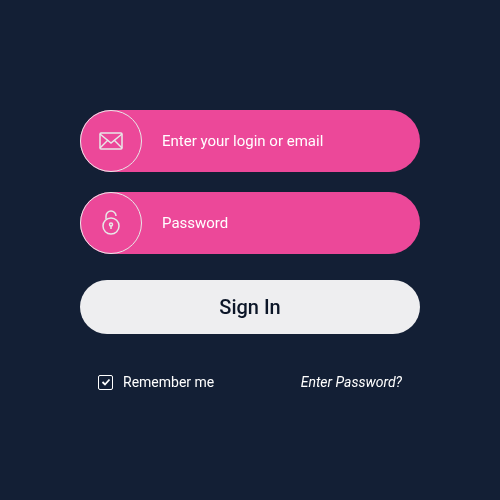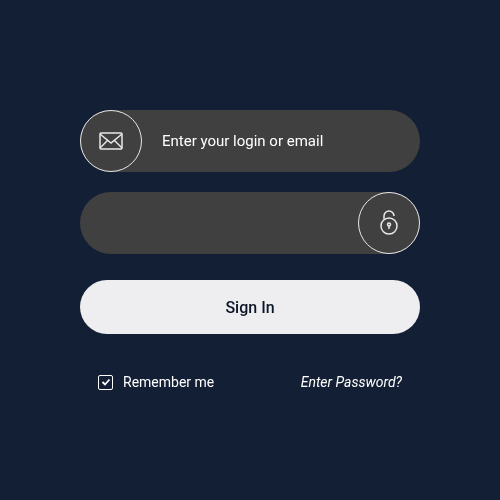--- a/index.html
+++ b/index.html
@@ -18,25 +18,24 @@
     }
     .login-form {
       width: 340px;
       display: flex;
       flex-direction: column;
       gap: 20px;
     }
     .input-group {
       display: flex;
       align-items: center;
-      background: #404040;
+      background: #ec4899;
       border-radius: 32px;
       height: 62px;
       padding: 0;
-      justify-content: flex-end;
     }
     .icon-circle {
       width: 62px;
       height: 62px;
       border: 1.5px solid #e8e8e8;
       border-radius: 50%;
       display: flex;
       align-items: center;
       justify-content: center;
       flex-shrink: 0;
@@ -54,21 +53,21 @@
     .input-field::placeholder {
       color: #ffffff;
       opacity: 1;
     }
     .signin-btn {
       background: #eeeef0;
       border: none;
       border-radius: 32px;
       height: 54px;
       color: #0c1628;
-      font-size: 16px;
+      font-size: 20px;
       font-weight: 500;
       cursor: pointer;
       font-family: inherit;
       margin-top: 6px;
     }
     .footer-row {
       display: flex;
       justify-content: space-between;
       align-items: flex-end;
       padding: 0 18px;
@@ -119,20 +118,21 @@
 
   <div class="input-group">
     <div class="icon-circle">
       <svg width="24" height="28" viewBox="0 0 24 28" fill="none">
         <path d="M7 10 V7 a5 5 0 0 1 10 0" stroke="#e8e8e8" stroke-width="1.5" fill="none"></path>
         <circle cx="12" cy="17" r="8" stroke="#e8e8e8" stroke-width="1.5" fill="none"></circle>
         <circle cx="12" cy="15.5" r="1.5" stroke="#e8e8e8" stroke-width="1.5" fill="none"></circle>
         <path d="M12 17 V20" stroke="#e8e8e8" stroke-width="1.5"></path>
       </svg>
     </div>
+    <input type="password" class="input-field" placeholder="Password" style="">
   </div>
 
   <button type="submit" class="signin-btn">Sign In</button>
 
   <div class="footer-row">
     <div class="remember-group">
       <div class="checkbox">
         <svg width="10" height="10" viewBox="0 0 10 10">
           <path d="M1.5 5 L4 7.5 L8.5 2.5" stroke="#ffffff" stroke-width="1.8" fill="none"></path>
         </svg>

